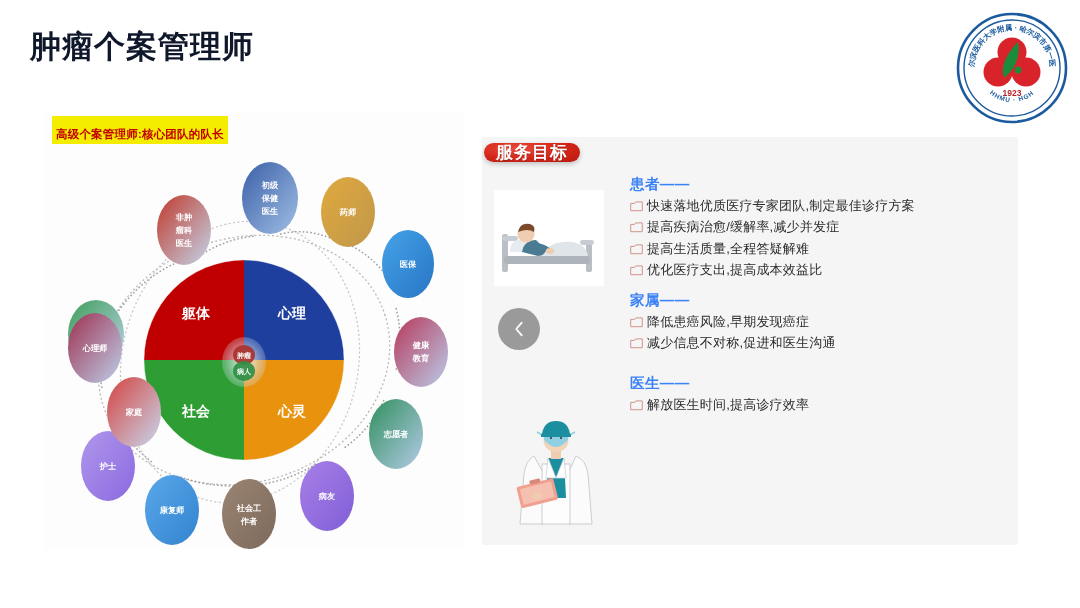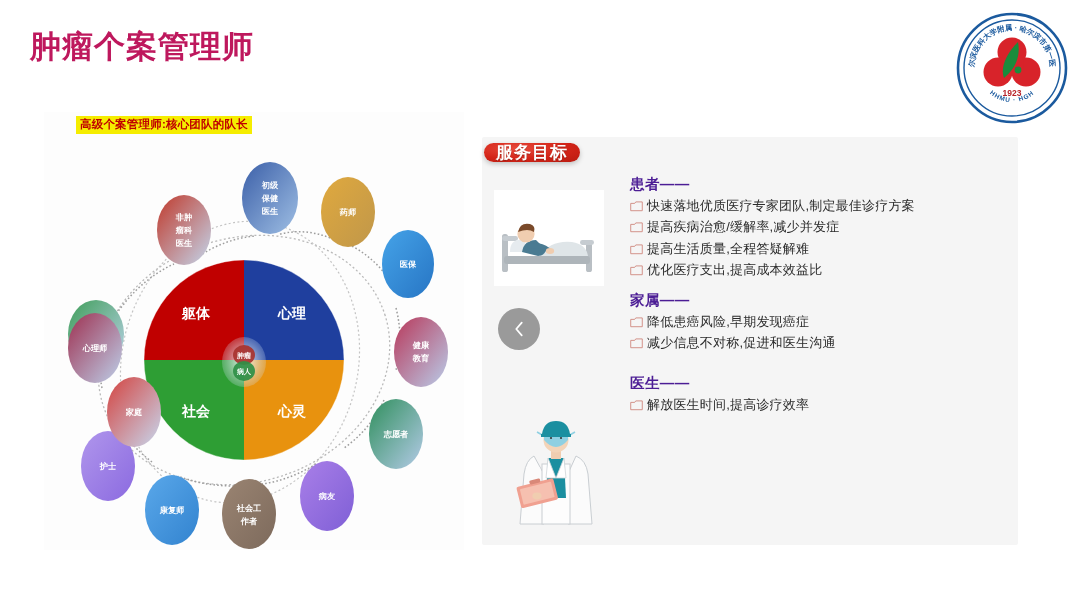--- a/index.html
+++ b/index.html
@@ -13,21 +13,21 @@
     position: relative;
   }
 
   
   .slide-title {
     position: absolute;
     left: 30px;
     top: 26px;
     font-size: 31px;
     font-weight: bold;
-    color: #be185d;
+    color: #0f172a;
     letter-spacing: 1px;
     white-space: nowrap;
   }
 
   
   .logo-wrap {
     position: absolute;
     right: 12px;
     top: 12px;
     width: 112px;
@@ -39,27 +39,27 @@
     position: absolute;
     left: 44px;
     top: 112px;
     width: 420px;
     height: 438px;
     background: #fdfdfd;
   }
 
   .highlight-label {
     position: absolute;
-    left: 32px;
+    left: 8px;
     top: 4px;
     background: #f5ed00;
     color: #c00000;
     font-size: 11.5px;
     font-weight: bold;
-    padding: 2px 4px 3px 4px;
+    padding: 12px 4px 3px 4px;
     line-height: 1.15;
     white-space: nowrap;
     letter-spacing: 0.2px;
   }
 
   .diagram-svg {
     position: absolute;
     left: 0;
     top: 0;
     width: 420px;
@@ -168,21 +168,21 @@
     position: absolute;
     left: 630px;
     top: 175px;
     width: 370px;
   }
 
   .section { margin-bottom: 13px; }
   .section:last-child { margin-bottom: 0; }
 
   .section-head {
-    color: #4c1d95;
+    color: #3b82f6;
     font-size: 14.5px;
     font-weight: bold;
     margin-bottom: 4px;
     letter-spacing: 0.4px;
     white-space: nowrap;
   }
 
   .bullet-row {
     display: flex;
     align-items: flex-start;

